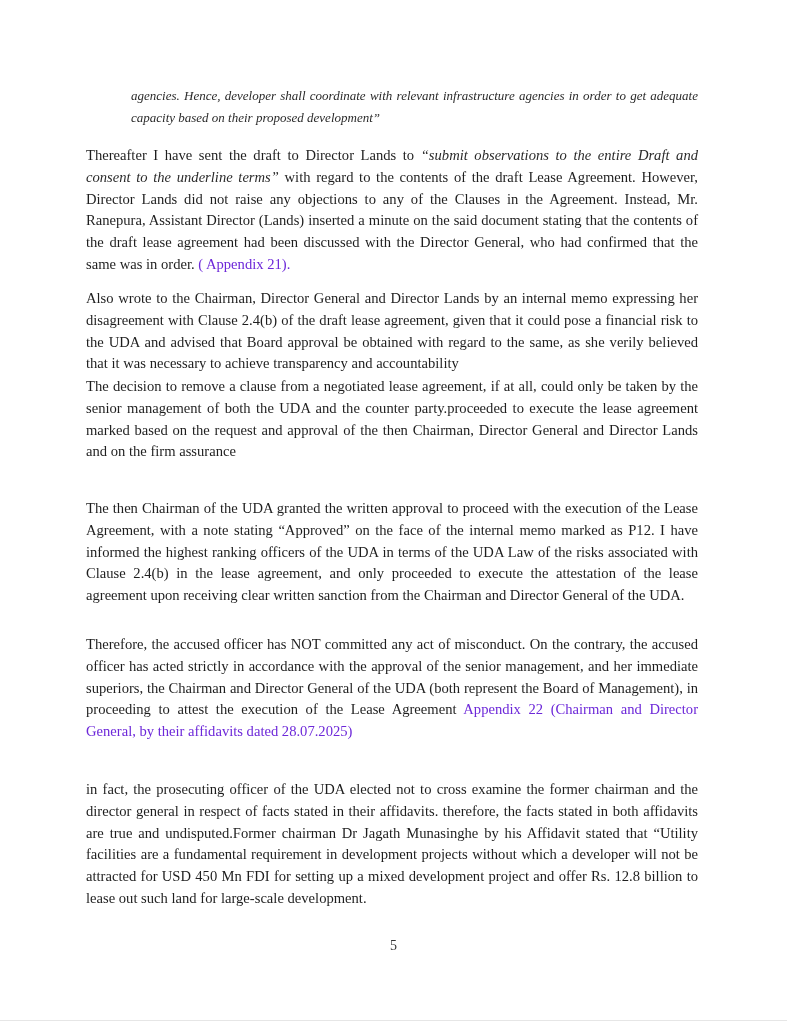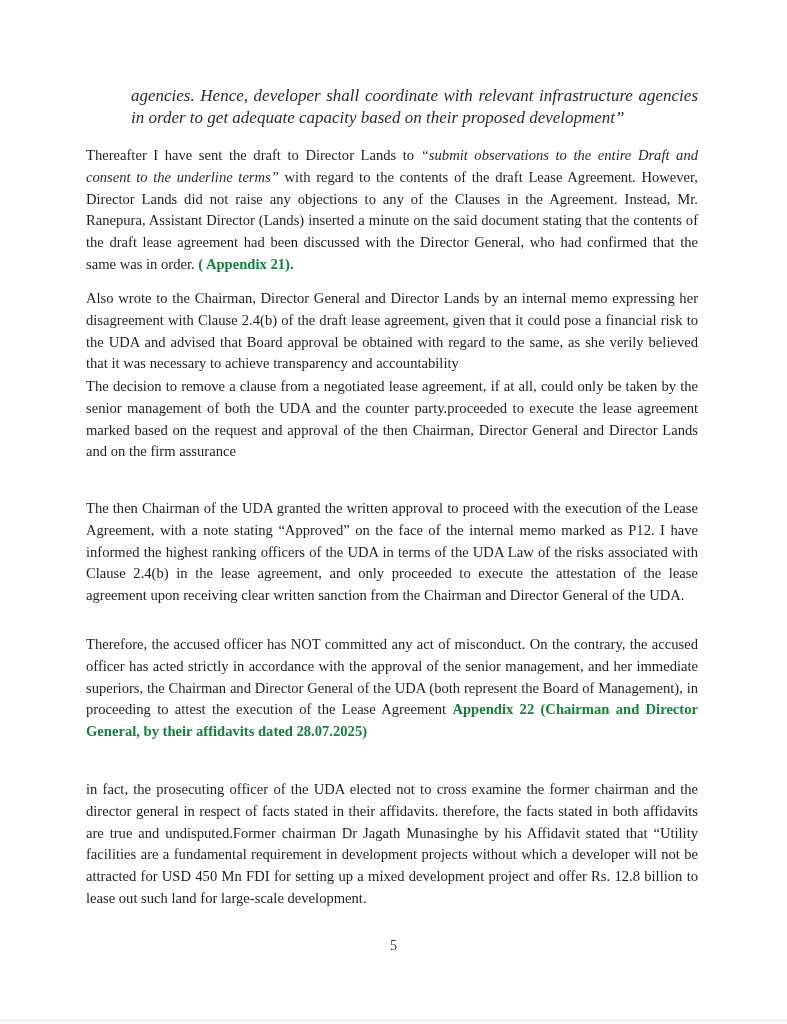--- a/index.html
+++ b/index.html
@@ -9,25 +9,25 @@
     position: relative;
   }
   .page { position: absolute; left: 86px; top: 0; width: 612px; }
   .para {
     position: absolute; left: 0; width: 612px;
     font-size: 14.6px; line-height: 21.8px; text-align: justify;
     margin: 0;
   }
   .quote {
     position: absolute; left: 45px; width: 567px;
-    font-size: 17px; line-height: 22px; font-style: italic; text-align: justify;
+    font-size: 13px; line-height: 22px; font-style: italic; text-align: justify;
     margin: 0; color: #2a2a2a;
   }
   .it { font-style: italic; color: #2a2a2a; }
-  b { font-weight: bold; color: #15803d; }
+  b { font-weight: normal; color: #6d28d9; }
   .pagenum {
     position: absolute; left: 0; width: 787px; top: 938px; text-align: center;
     font-size: 14px; color: #333;
   }
   .bottom-line { position: absolute; left: 0; right: 0; top: 1020px; height: 1px; background: #e6e6e6; }
 </style>
 </head>
 <body>
 
 <div class="page">

